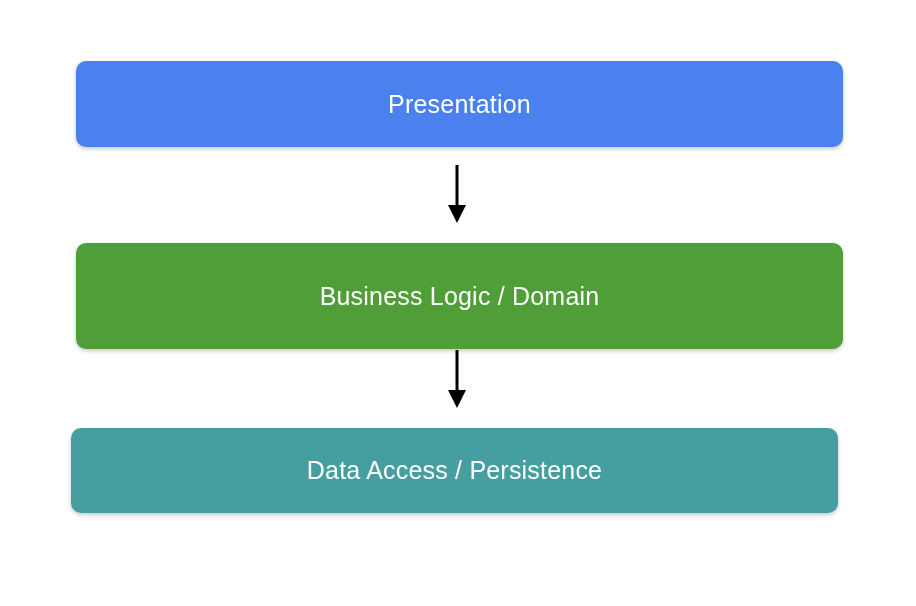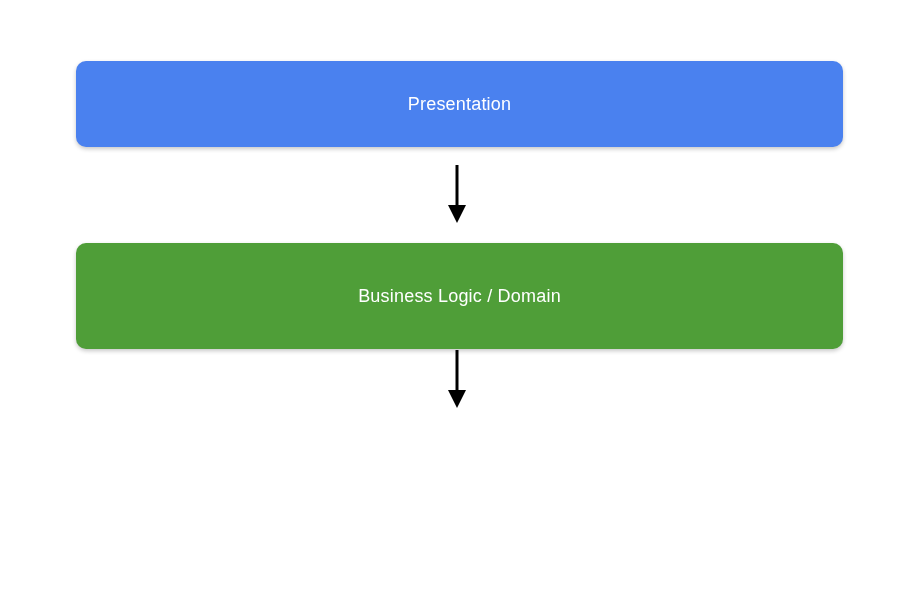--- a/index.html
+++ b/index.html
@@ -23,21 +23,21 @@
     width: 767px;
     border-radius: 10px;
     display: flex;
     align-items: center;
     justify-content: center;
     box-shadow: 0 2px 4px rgba(0,0,0,0.22);
   }
 
   .layer-label {
     color: #ffffff;
-    font-size: 18px;
+    font-size: 25px;
     font-weight: 400;
     letter-spacing: 0.2px;
     text-align: center;
   }
 
   .box1 { left: 76px; top: 61px;  height: 86px; }
   .box2 { left: 76px; top: 243px; height: 106px; }
   .box3 { left: 71px; top: 428px; height: 85px; }
 
   .arrow {
@@ -65,14 +65,17 @@
 
   <div class="layer-box box2" style="background-color: rgb(79, 158, 56);">
     <span class="layer-label">Business Logic / Domain</span>
   </div>
 
   <svg class="arrow arrow2" viewBox="0 0 26 58">
     <line x1="13" y1="0" x2="13" y2="42" stroke="#000000" stroke-width="3"></line>
     <polygon points="4,40 22,40 13,58" fill="#000000"></polygon>
   </svg>
 
+  <div class="layer-box box3" style="background-color: rgb(69, 159, 161);">
+    <span class="layer-label">Data Access / Persistence</span>
+  </div>
 
 </div>
 
 </body></html>

